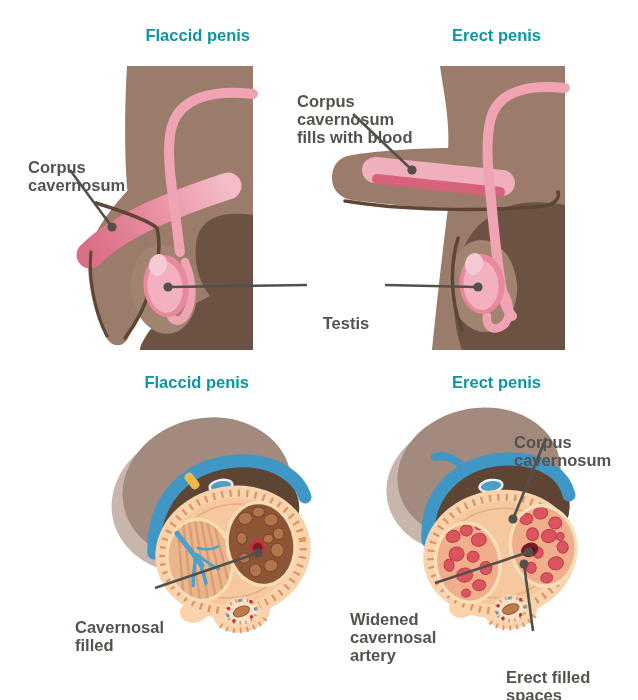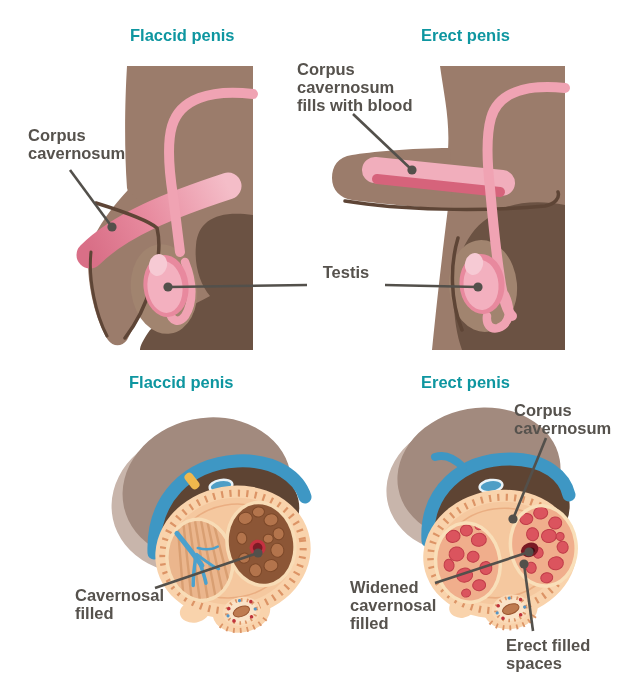--- a/index.html
+++ b/index.html
@@ -1,22 +1,22 @@
 <!DOCTYPE html>
 <html style="--accent: #0e96a0; --label-color: #56524d; --line-color: #53504b; --skin-light: #9b7c6b; --skin-dark: #6b5243; --pink-tissue: #f1aebc; --blood-red: #db545e; --vessel-blue: #3e97c4; --cross-section-peach: #f9d3ac;"><head>
 <meta charset="utf-8">
 <style>
   html,body{margin:0;padding:0;background:#fff;}
   .canvas{position:relative;width:638px;height:700px;background:#fff;overflow:hidden;
           font-family:"Liberation Sans",sans-serif;}
   .art{position:absolute;left:0;top:0;}
   .hd{position:absolute;font:700 16.5px/19px "Liberation Sans",sans-serif;
-      color:var(--accent,#0e96a0);text-align:left;}
+      color:var(--accent,#0e96a0);text-align:right;}
   .lbl{position:absolute;font:700 16.5px/18px "Liberation Sans",sans-serif;
-       color:var(--label-color,#56524d);}
+       color:var(--label-color,#56524d);margin-top:32px;}
   .lbl.center{text-align:center;}
   [data-name="leader-lines"] line{stroke:var(--line-color,#53504b);stroke-width:2.6;}
   [data-name="leader-lines"] circle{fill:var(--line-color,#53504b);}
 </style>
 </head>
 <body>
 
 <div class="canvas" data-name="medical-diagram">
 
   <svg class="art" width="638" height="700" viewBox="0 0 638 700" data-name="illustration-canvas">
@@ -241,18 +241,18 @@
     </g>
   </svg>
 
   <div class="hd" style="left:130px;top:26px;width:120px;" data-name="heading-top-flaccid">Flaccid penis</div>
   <div class="hd" style="left:421px;top:26px;width:120px;" data-name="heading-top-erect">Erect penis</div>
   <div class="hd" style="left:129px;top:373px;width:120px;" data-name="heading-bottom-flaccid">Flaccid penis</div>
   <div class="hd" style="left:421px;top:373px;width:120px;" data-name="heading-bottom-erect">Erect penis</div>
 
   <div class="lbl" style="left:28px;top:126px;width:115px;" data-name="label-corpus-cavernosum-flaccid">Corpus cavernosum</div>
   <div class="lbl" style="left:297px;top:60px;width:122px;" data-name="label-corpus-cavernosum-fills">Corpus cavernosum fills with blood</div>
-  <div class="lbl center" style="left:300px;top:263px;width:92px;" data-name="label-testis">Testis</div>
+  <div class="lbl center" style="left:300px;top:282px;width:92px;" data-name="label-testis">Testis</div>
   <div class="lbl" style="left:75px;top:586px;width:105px;" data-name="label-cavernosal-artery">Cavernosal filled</div>
   <div class="lbl" style="left:514px;top:401px;width:100px;" data-name="label-corpus-cavernosum-cross">Corpus cavernosum</div>
-  <div class="lbl" style="left:350px;top:578px;width:105px;" data-name="label-widened-cavernosal-artery">Widened cavernosal filled</div>
+  <div class="lbl" style="left:350px;top:578px;width:105px;" data-name="label-widened-cavernosal-artery">Widened cavernosal artery</div>
   <div class="lbl" style="left:506px;top:636px;width:98px;" data-name="label-blood-filled-spaces">Erect filled spaces</div>
 </div>
 
 </body></html>

